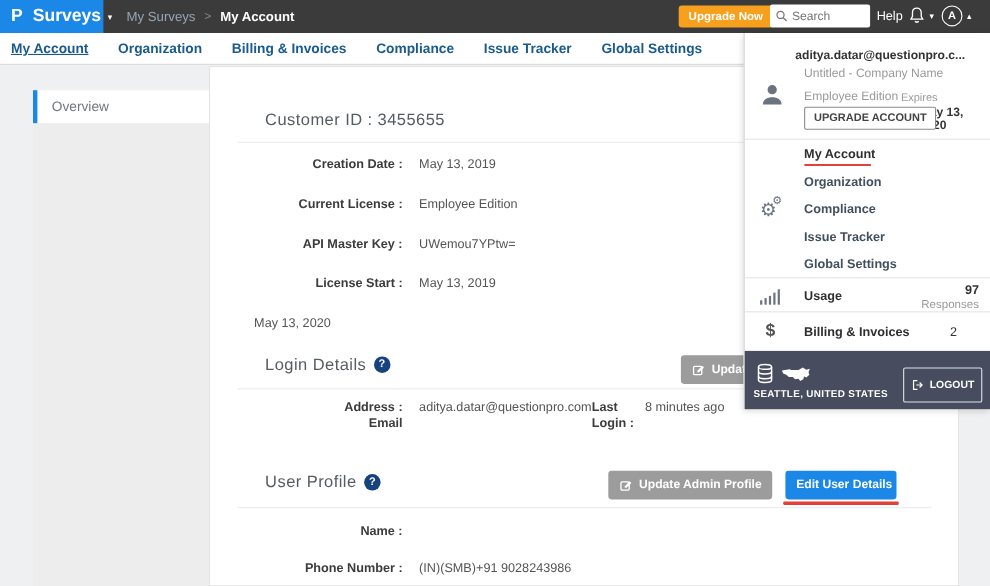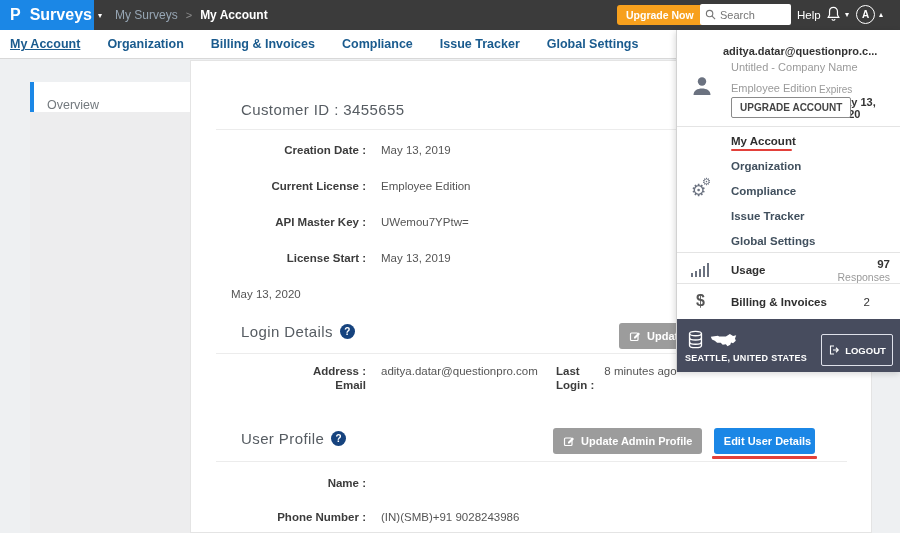--- a/index.html
+++ b/index.html
@@ -34,21 +34,21 @@
   .avatar-wrap { position:absolute; left:856px; top:5px; display:flex; align-items:center; gap:4px; cursor:pointer; }
   .avatar { width:19px; height:19px; border:1.5px solid #fff; border-radius:50%; color:#fff;
             font-size:10px; font-weight:bold; display:flex; align-items:center; justify-content:center; }
   
   .navbar { position:absolute; left:0; top:30px; width:900px; height:29px; background:#fff;
             border-bottom:1px solid #d8d8d8; display:flex; align-items:center; padding-left:10px; gap:27px; z-index:4; }
   .nav-tab { font-size:12.5px; font-weight:bold; color:#1a5b8e; cursor:pointer; white-space:nowrap; }
   .nav-tab.active { text-decoration:underline; }
   
   .side-active { position:absolute; left:30px; top:82px; width:160px; height:30px; background:#fff;
-                 border-left:4px solid #1b87e6; display:flex; align-items:flex-end; padding-left:13px;
+                 border-left:4px solid #1b87e6; display:flex; align-items:center; padding-left:13px;
                  font-size:12.5px; color:#73797e; cursor:pointer; z-index:2; }
   .side-panel { position:absolute; left:30px; top:112px; width:160px; height:421px; background:#ededee; z-index:1; }
   
   .card { position:absolute; left:190px; top:60px; width:682px; height:473px; background:#fff;
           border:1px solid #e4e4e4; z-index:2; }
   .sec-title { position:absolute; font-size:15px; color:#565c62; letter-spacing:.4px; display:flex; align-items:center; gap:7px; }
   .q-icon { width:15px; height:15px; border-radius:50%; background:#16437e; color:#fff; font-size:10px;
             font-weight:bold; display:flex; align-items:center; justify-content:center; cursor:pointer; }
   .hr { position:absolute; left:25px; width:631px; height:1px; background:#ececec; }
   .frow { position:absolute; left:25px; display:flex; font-size:11.5px; line-height:14px; }
@@ -178,21 +178,21 @@
   </button>
   <div class="hr" style="top:292px;"></div>
 
   <div class="frow" style="top:303px;">
     <span class="flabel two-line">
       <span>Address :</span>
       <span>Email</span>
     </span>
     <span class="fvalue">aditya.datar@questionpro.com</span>
   </div>
-  <div class="frow" style="left:365px; top:303px;justify-content:flex-end;">
+  <div class="frow" style="left:347px; top:303px;justify-content:flex-end;">
     <span class="flabel two-line" style="width:auto; text-align:left;">
       <span>Last</span>
       <span>Login :</span>
     </span>
     <span class="fvalue" style="margin-left:10px;">8 minutes ago</span>
   </div>
 
   <div class="sec-title" style="left:50px; top:369px;">
     <span>User Profile</span>
     <span class="q-icon">?</span>

